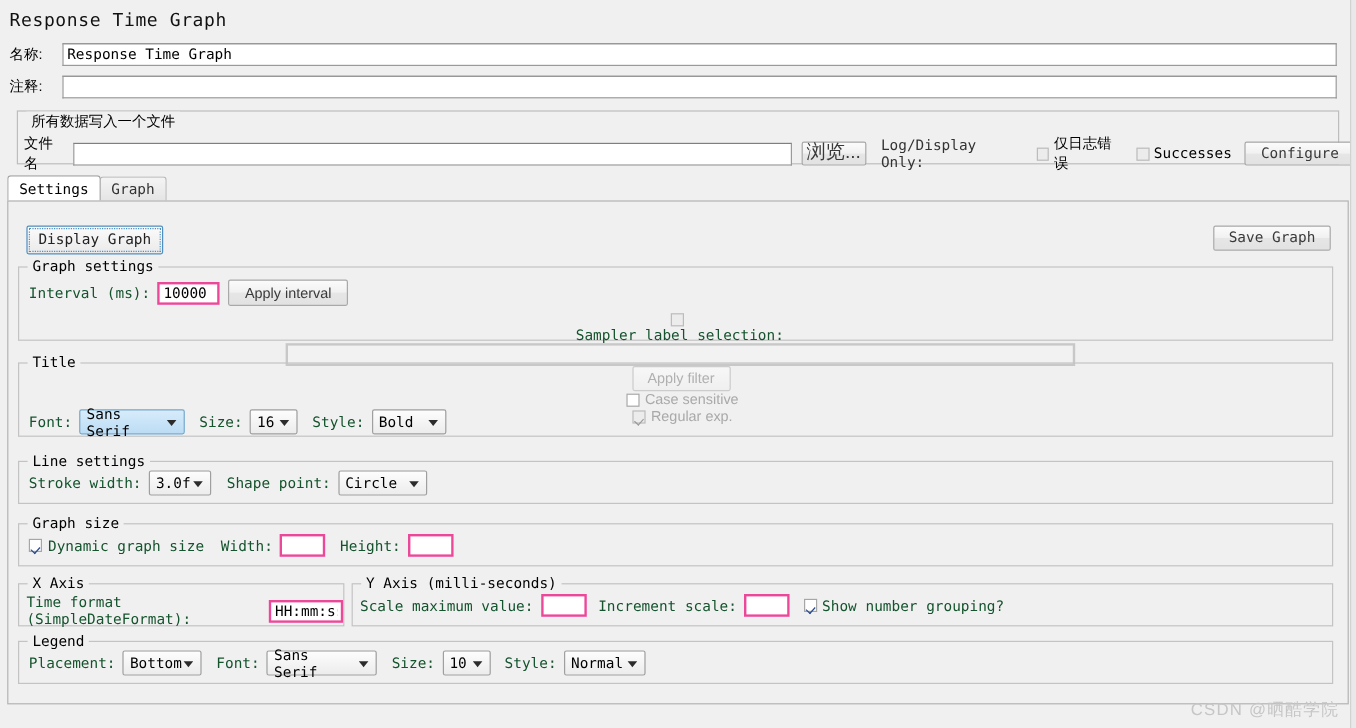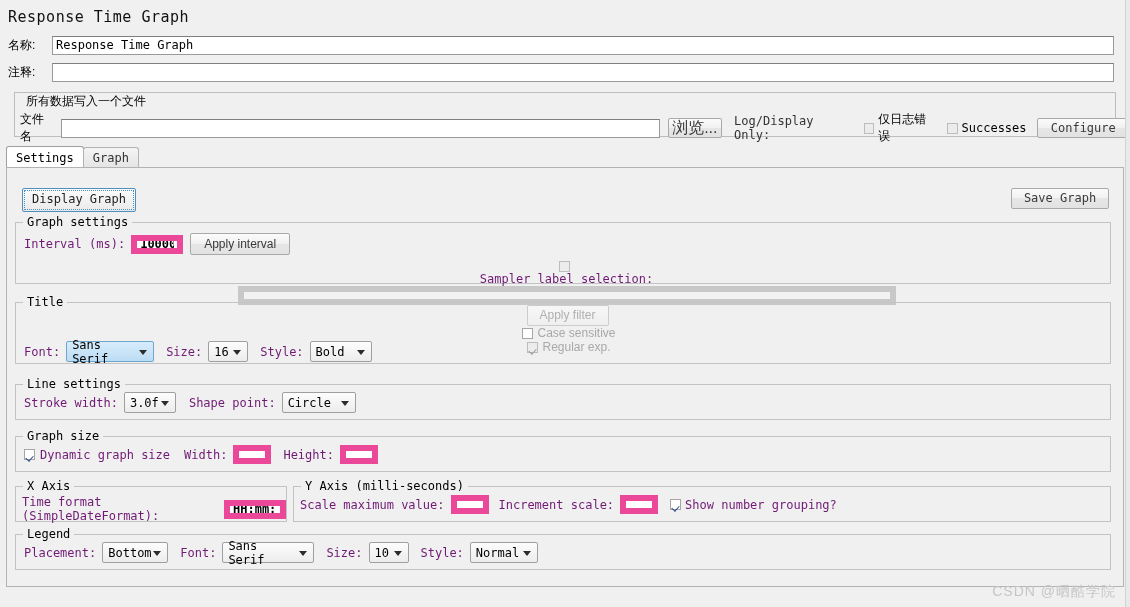--- a/index.html
+++ b/index.html
@@ -100,36 +100,36 @@
     position:absolute;right:14px;top:20px;width:98px;height:21px;
     text-align:center;line-height:19px;font-size:12px;padding:0;
   }
 
   
   .group{position:absolute;border:1px solid #c3c3c3;box-sizing:border-box;background:transparent;}
   .group-title{
     position:absolute;top:-8px;left:7px;background:#f0f0f0;padding:0 4px;
     font-size:12px;color:#000;white-space:nowrap;
   }
-  .field-lbl{font-size:12px;color:#701a75;}
+  .field-lbl{font-size:12px;color:#14532d;}
   .inline{display:flex;align-items:center;}
 
   
   #graph-settings-group{left:8px;top:54px;width:1096px;height:62px;}
   #title-group{left:8px;top:134px;width:1096px;height:62px;}
   #line-settings-group{left:8px;top:216px;width:1096px;height:36px;}
   #graph-size-group{left:8px;top:268px;width:1096px;height:36px;}
   #x-axis-group{left:8px;top:318px;width:272px;height:36px;}
   #y-axis-group{left:286px;top:318px;width:818px;height:36px;}
   #legend-group{left:8px;top:366px;width:1096px;height:36px;}
 
   .ifield{
-    background:#fff;border:6px solid #ec4899;height:19px;line-height:19px;
+    background:#fff;border:2px solid #ec4899;height:19px;line-height:19px;
     padding:0 3px;box-sizing:border-box;font-size:12px;
-    font-family:"DejaVu Sans Mono","Liberation Mono",monospace;color:#000;font-weight:bold;
+    font-family:"DejaVu Sans Mono","Liberation Mono",monospace;color:#000;
   }
   .ifield.disabled{background:#f2f2f2;border-color:#c8c8c8;color:#9a9a9a;}
 
   .combo{
     position:relative;display:inline-flex;align-items:center;
     border:1px solid #9f9f9f;border-radius:2px;height:21px;box-sizing:border-box;
     background:linear-gradient(180deg,#fdfdfd,#ececec);
     font-size:12px;padding:0 20px 0 5px;color:#000;cursor:default;
   }
   .combo.focused{

